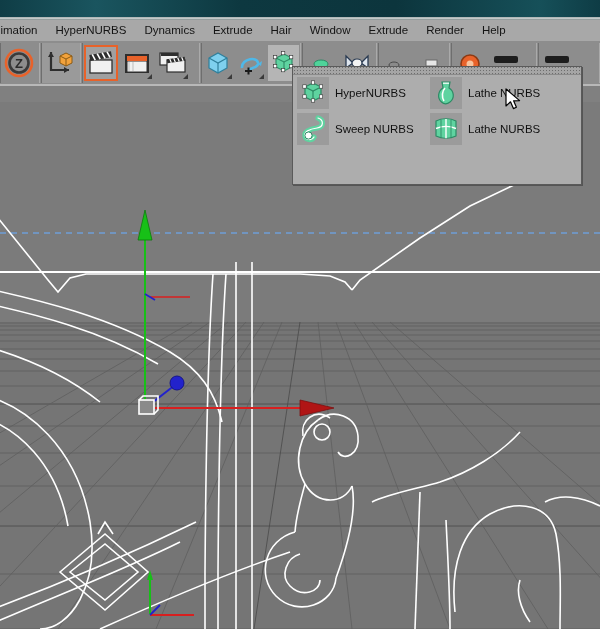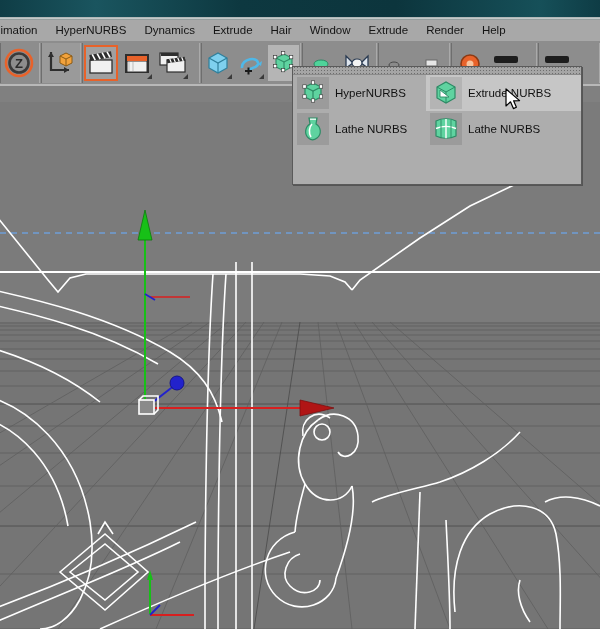--- a/index.html
+++ b/index.html
@@ -410,44 +410,43 @@
               <rect x="21.3" y="6.8" width="3.4" height="3.4"></rect>
                 <rect x="21.3" y="16.8" width="3.4" height="3.4"></rect>
               <rect x="13.3" y="20.8" width="3.4" height="3.4"></rect>
                 <rect x="4.8" y="16.8" width="3.4" height="3.4"></rect>
             </g>
           </svg>
         </span>
         <span class="pal-label">HyperNURBS</span>
       </div>
 
-      <div class="pal-item hovered">
-        <span class="pal-icon">
-          <svg width="30" height="30" viewBox="0 0 30 30">
-            <path d="M6 9 L15 4 L24 9 L24 20 L15 25 L6 20 Z" fill="#5fd3a0" stroke="#2d8a65" stroke-width="1.2"></path>
-            <path d="M6 9 L15 14 L24 9" fill="none" stroke="#2d8a65" stroke-width="1"></path>
-            <path d="M15 14 L15 25" fill="none" stroke="#2d8a65" stroke-width="1"></path>
-            <path d="M9 19 L9 12 L18 19 Z" fill="#ffffff" stroke="#2d8a65" stroke-width="0.9"></path>
-          </svg>
-        </span>
-        <span class="pal-label">Extrude NURBS</span>
-      </div>
 
       <div class="pal-item">
         <span class="pal-icon">
           <svg width="30" height="30" viewBox="0 0 30 30">
             <path d="M11 4 L19 4 L18 10 C23 13, 24 20, 19 24 C16 26.5, 13 26.5, 10.5 24 C6 20, 7 13, 12 10 Z" fill="#5fd3a0" stroke="#2d8a65" stroke-width="1.2"></path>
             <path d="M14 10 C11 13, 10.5 19, 13 23" fill="none" stroke="#ffffff" stroke-width="1.6"></path>
             <path d="M12 5.2 L18 5.2" stroke="#ffffff" stroke-width="1.2"></path>
           </svg>
         </span>
         <span class="pal-label">Lathe NURBS</span>
       </div>
 
 
+      <div class="pal-item">
+        <span class="pal-icon">
+          <svg width="30" height="30" viewBox="0 0 30 30">
+            <path d="M20 4 C26 6, 26 13, 19 14 C11 15, 6 18, 7 22 C8 26, 14 27, 16 23" fill="none" stroke="#5fd3a0" stroke-width="5.2" stroke-linecap="round"></path>
+            <path d="M20 4 C26 6, 26 13, 19 14 C11 15, 6 18, 7 22 C8 26, 14 27, 16 23" fill="none" stroke="#ffffff" stroke-width="1.2" stroke-linecap="round"></path>
+            <circle cx="10.5" cy="21.5" r="3.6" fill="#ffffff" stroke="#2d8a65" stroke-width="1"></circle>
+          </svg>
+        </span>
+        <span class="pal-label">Sweep NURBS</span>
+      </div>
 
       <div class="pal-item">
         <span class="pal-icon">
           <svg width="30" height="30" viewBox="0 0 30 30">
             <path d="M5 7 C11 4, 19 4, 25 7 L25 22 C19 25, 11 25, 5 22 Z" fill="#5fd3a0" stroke="#2d8a65" stroke-width="1.2"></path>
             <path d="M5 14.5 C11 12, 19 12, 25 14.5" fill="none" stroke="#ffffff" stroke-width="1.4"></path>
             <path d="M15 5 L15 24.2" fill="none" stroke="#ffffff" stroke-width="1.4"></path>
             <path d="M10 5.5 L10 24" fill="none" stroke="#2d8a65" stroke-width="0.9"></path>
             <path d="M20 5.5 L20 24" fill="none" stroke="#2d8a65" stroke-width="0.9"></path>
           </svg>

